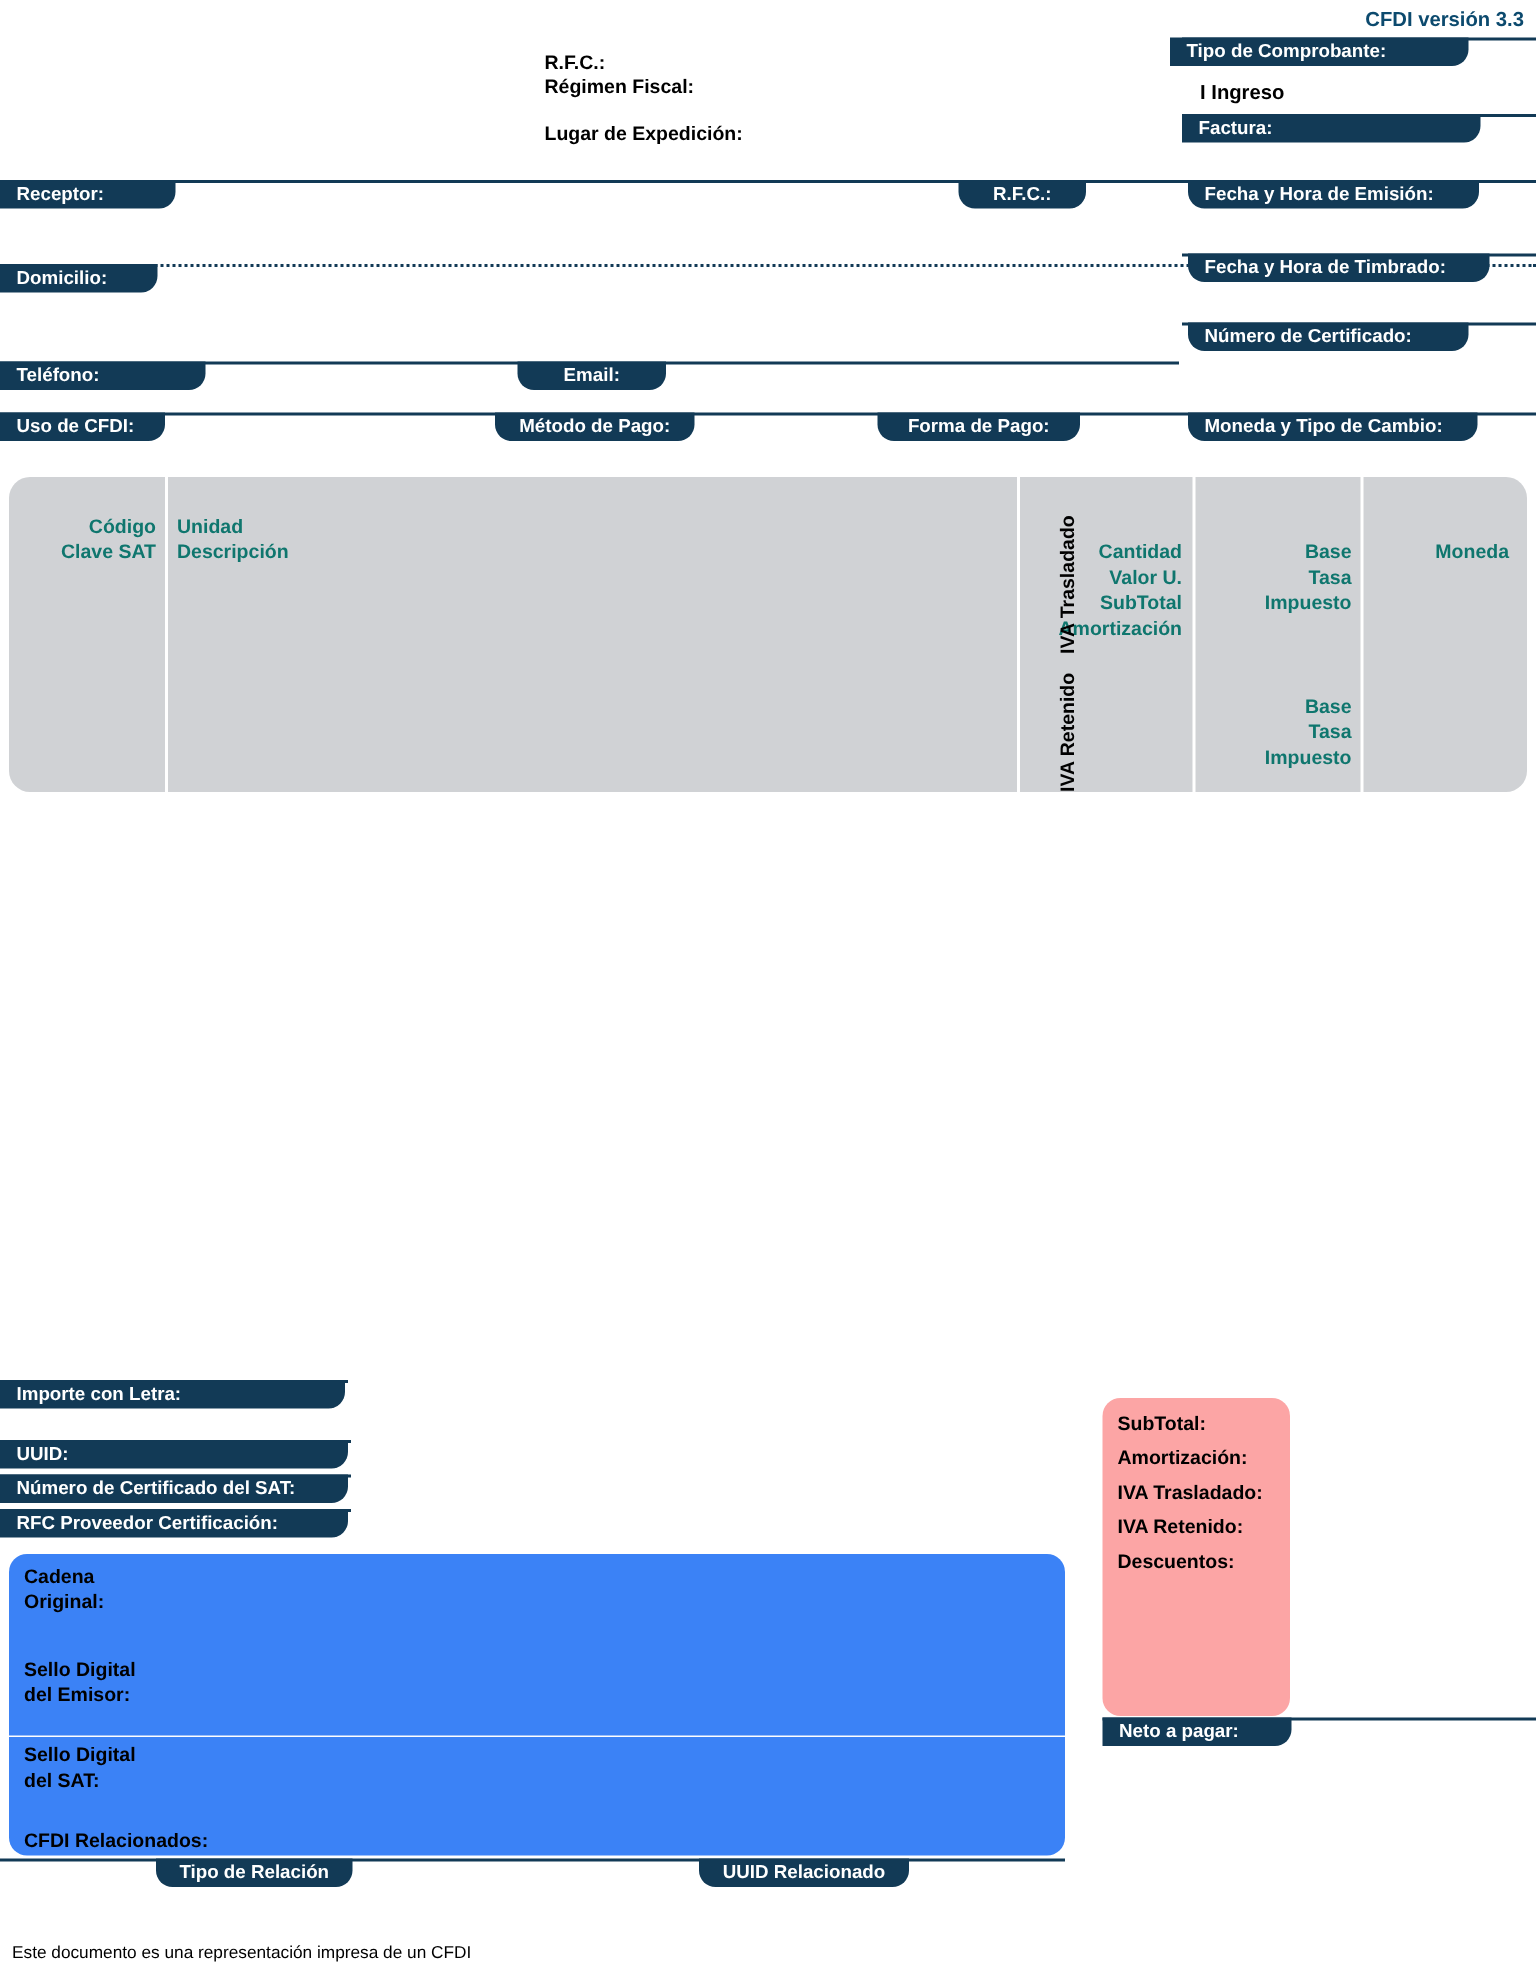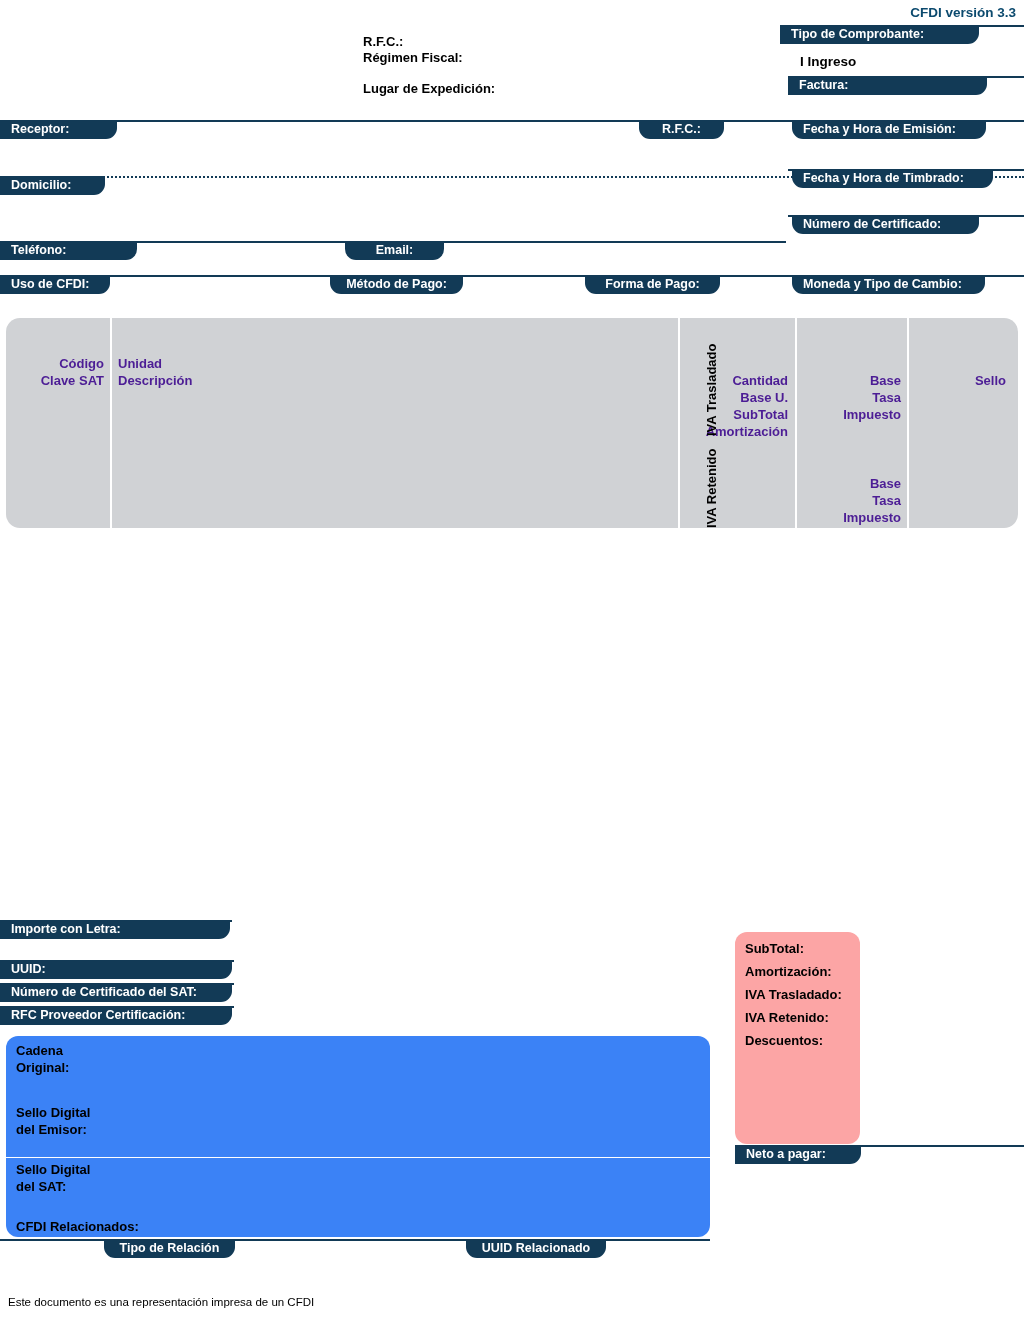--- a/index.html
+++ b/index.html
@@ -72,24 +72,23 @@
     position:absolute;
     top:0;
     width:1.6px;
     height:100%;
     background:#ffffff;
   }
   .th{
     position:absolute;
     font-weight:bold;
     font-size:13px;
-    color:#4c1d95;
+    color:#0f766e;
     line-height:17px;
     white-space:nowrap;
-    margin-top:13px;
   }
   .th.r{text-align:right;}
   .vert{
     position:absolute;
     font-weight:bold;
     font-size:13px;
     color:#000000;
     white-space:nowrap;
     transform:rotate(-90deg);
     transform-origin:left top;
@@ -204,36 +203,36 @@
     <div class="tcol-div" style="left:789px;"></div>
     <div class="tcol-div" style="left:901px;"></div>
 
     <div class="th r" style="left:0px;top:24px;width:98px;">Código</div>
     <div class="th r" style="left:0px;top:41px;width:98px;">Clave SAT</div>
 
     <div class="th" style="left:112px;top:24px;">Unidad</div>
     <div class="th" style="left:112px;top:41px;">Descripción</div>
 
     <div class="th r" style="left:500px;top:41px;width:282px;">Cantidad</div>
-    <div class="th r" style="left:500px;top:58px;width:282px;">Base U.</div>
+    <div class="th r" style="left:500px;top:58px;width:282px;">Valor U.</div>
     <div class="th r" style="left:500px;top:75px;width:282px;">SubTotal</div>
     <div class="th r" style="left:500px;top:92px;width:282px;">Amortización</div>
 
     <div class="vert" style="left:698px;top:118px;">IVA Trasladado</div>
     <div class="vert" style="left:698px;top:210px;">IVA Retenido</div>
 
     <div class="th r" style="left:700px;top:41px;width:195px;">Base</div>
     <div class="th r" style="left:700px;top:58px;width:195px;">Tasa</div>
     <div class="th r" style="left:700px;top:75px;width:195px;">Impuesto</div>
 
     <div class="th r" style="left:700px;top:144px;width:195px;">Base</div>
     <div class="th r" style="left:700px;top:161px;width:195px;">Tasa</div>
     <div class="th r" style="left:700px;top:178px;width:195px;">Impuesto</div>
 
-    <div class="th r" style="left:905px;top:41px;width:95px;">Sello</div>
+    <div class="th r" style="left:905px;top:41px;width:95px;">Moneda</div>
   </div>
 
   <div class="rule" style="left:0px;top:920px;width:232px;"></div>
   <div class="badge right" style="left:0px;top:920px;width:230px;">Importe con Letra:</div>
 
   <div class="rule" style="left:0px;top:960px;width:234px;"></div>
   <div class="badge right" style="left:0px;top:960px;width:232px;">UUID:</div>
 
   <div class="rule" style="left:0px;top:983px;width:234px;"></div>
   <div class="badge right" style="left:0px;top:983px;width:232px;">Número de Certificado del SAT:</div>

